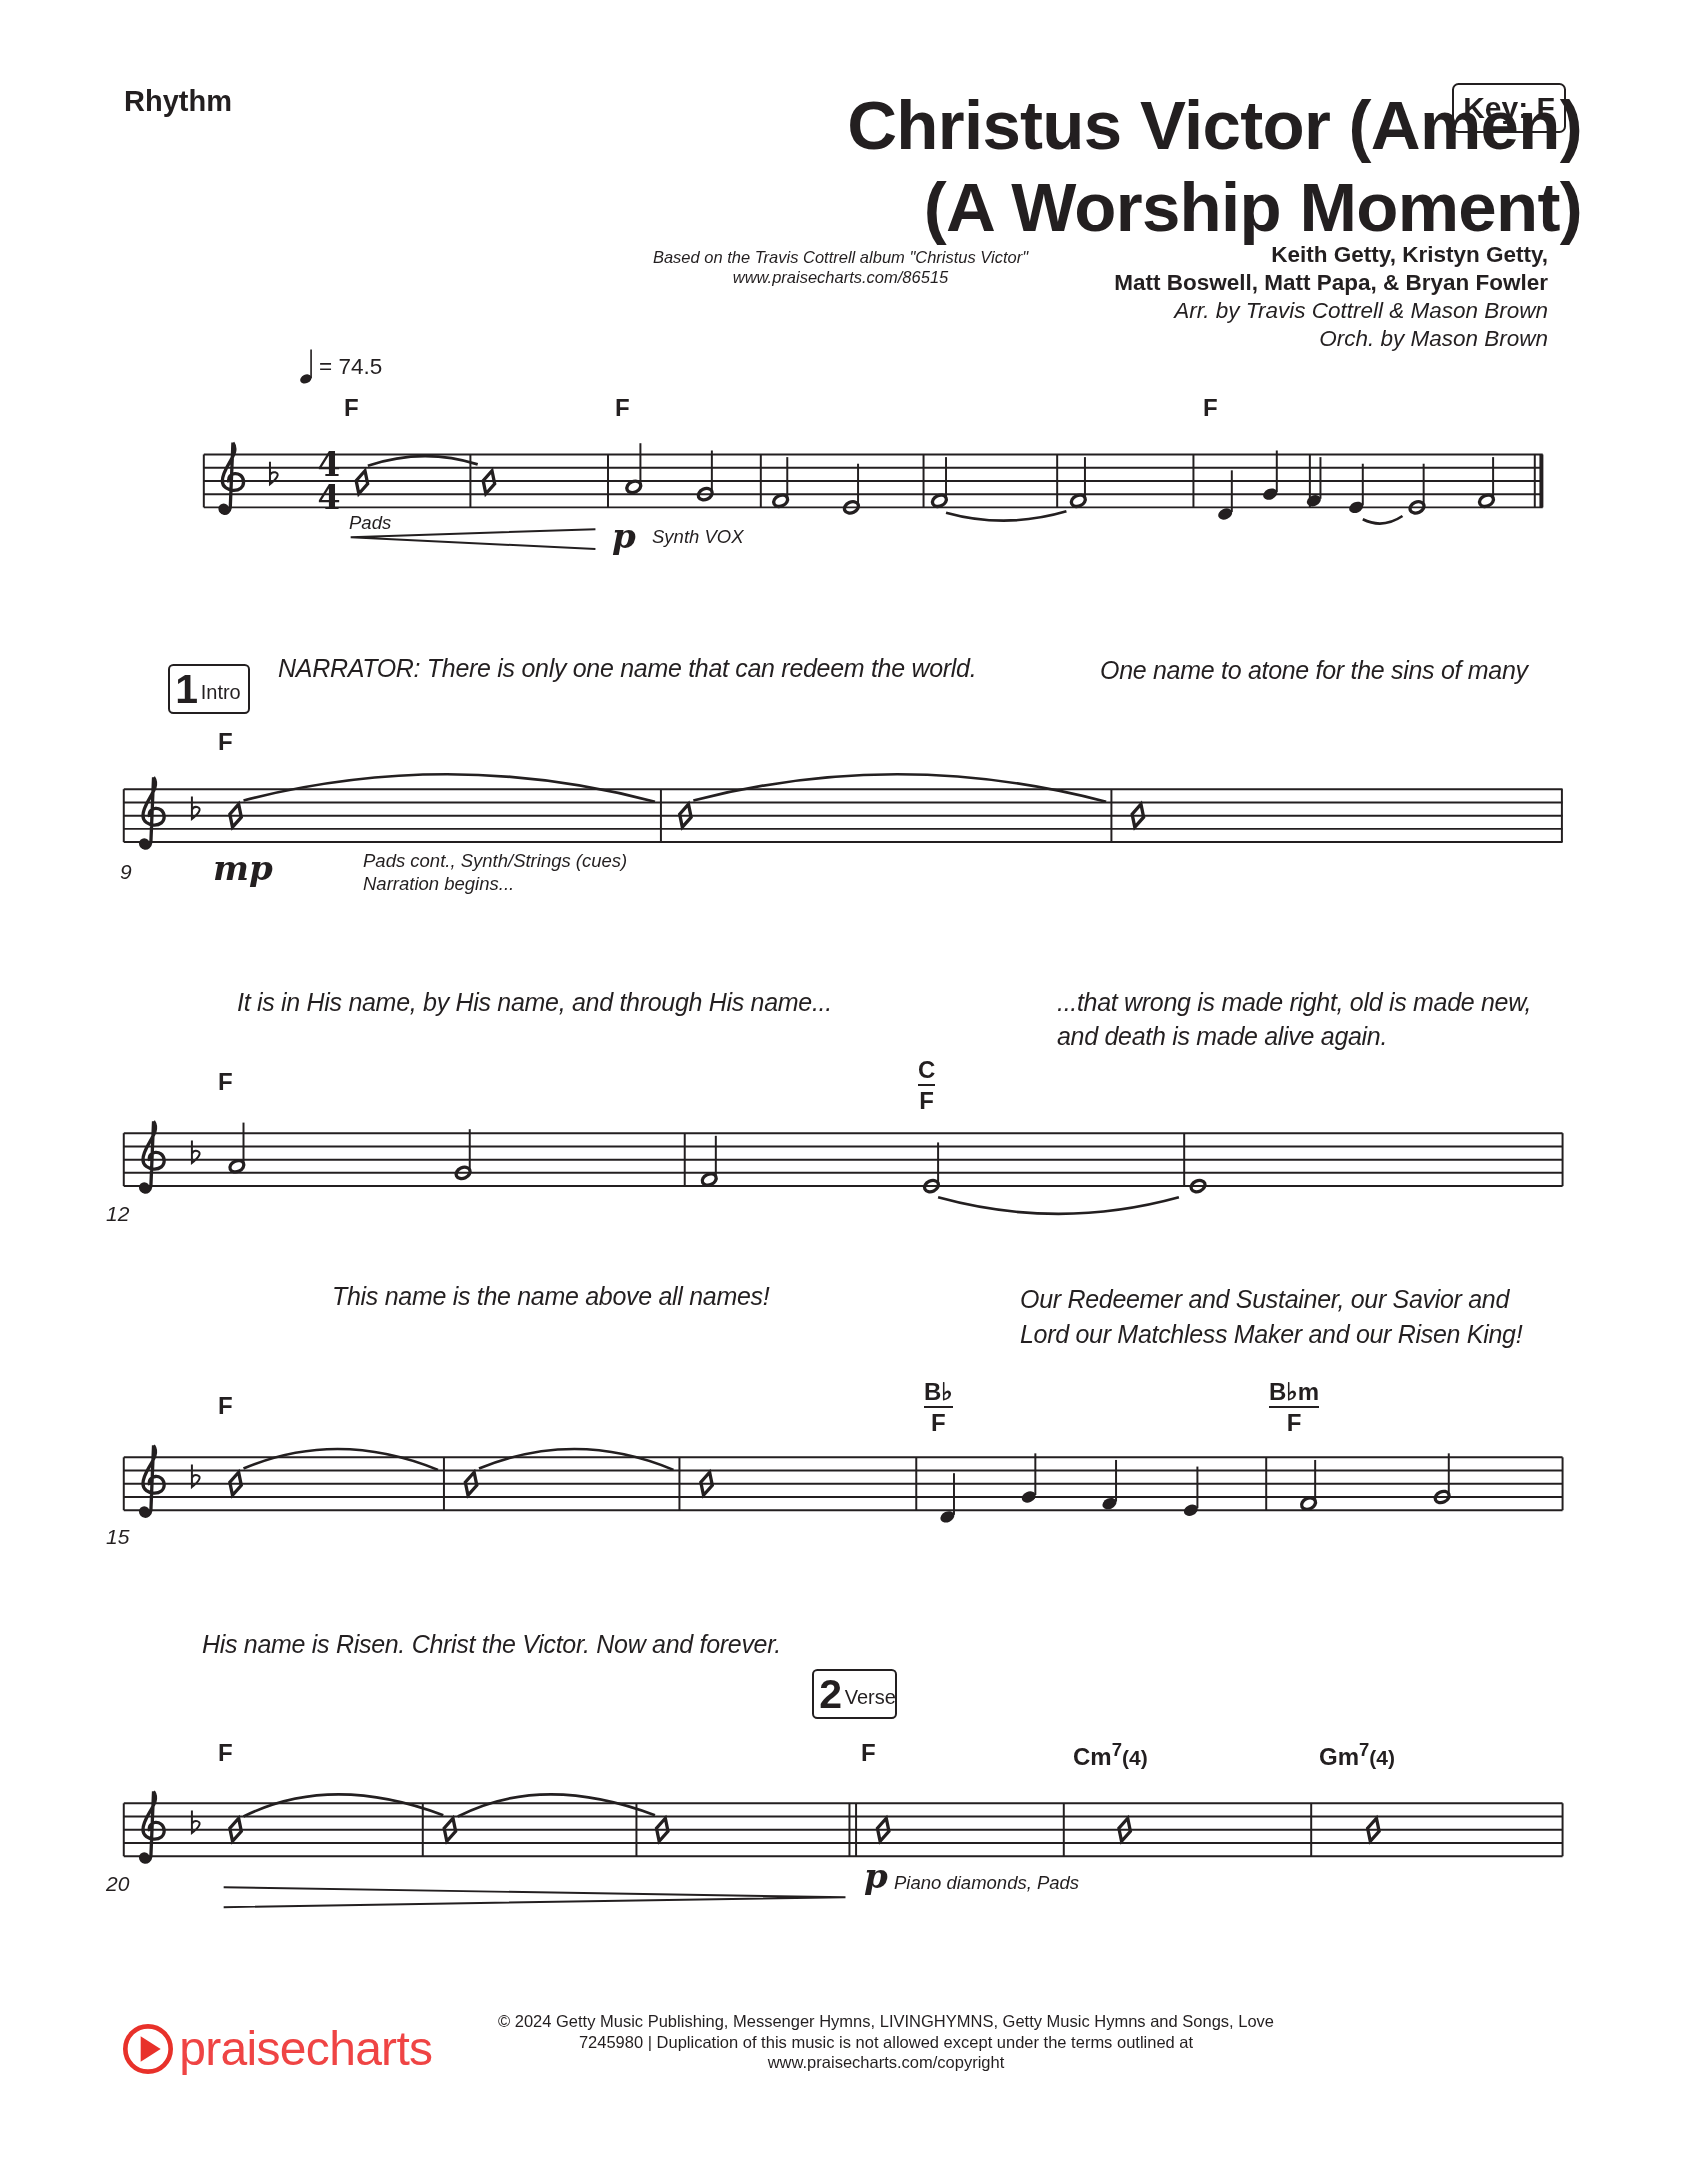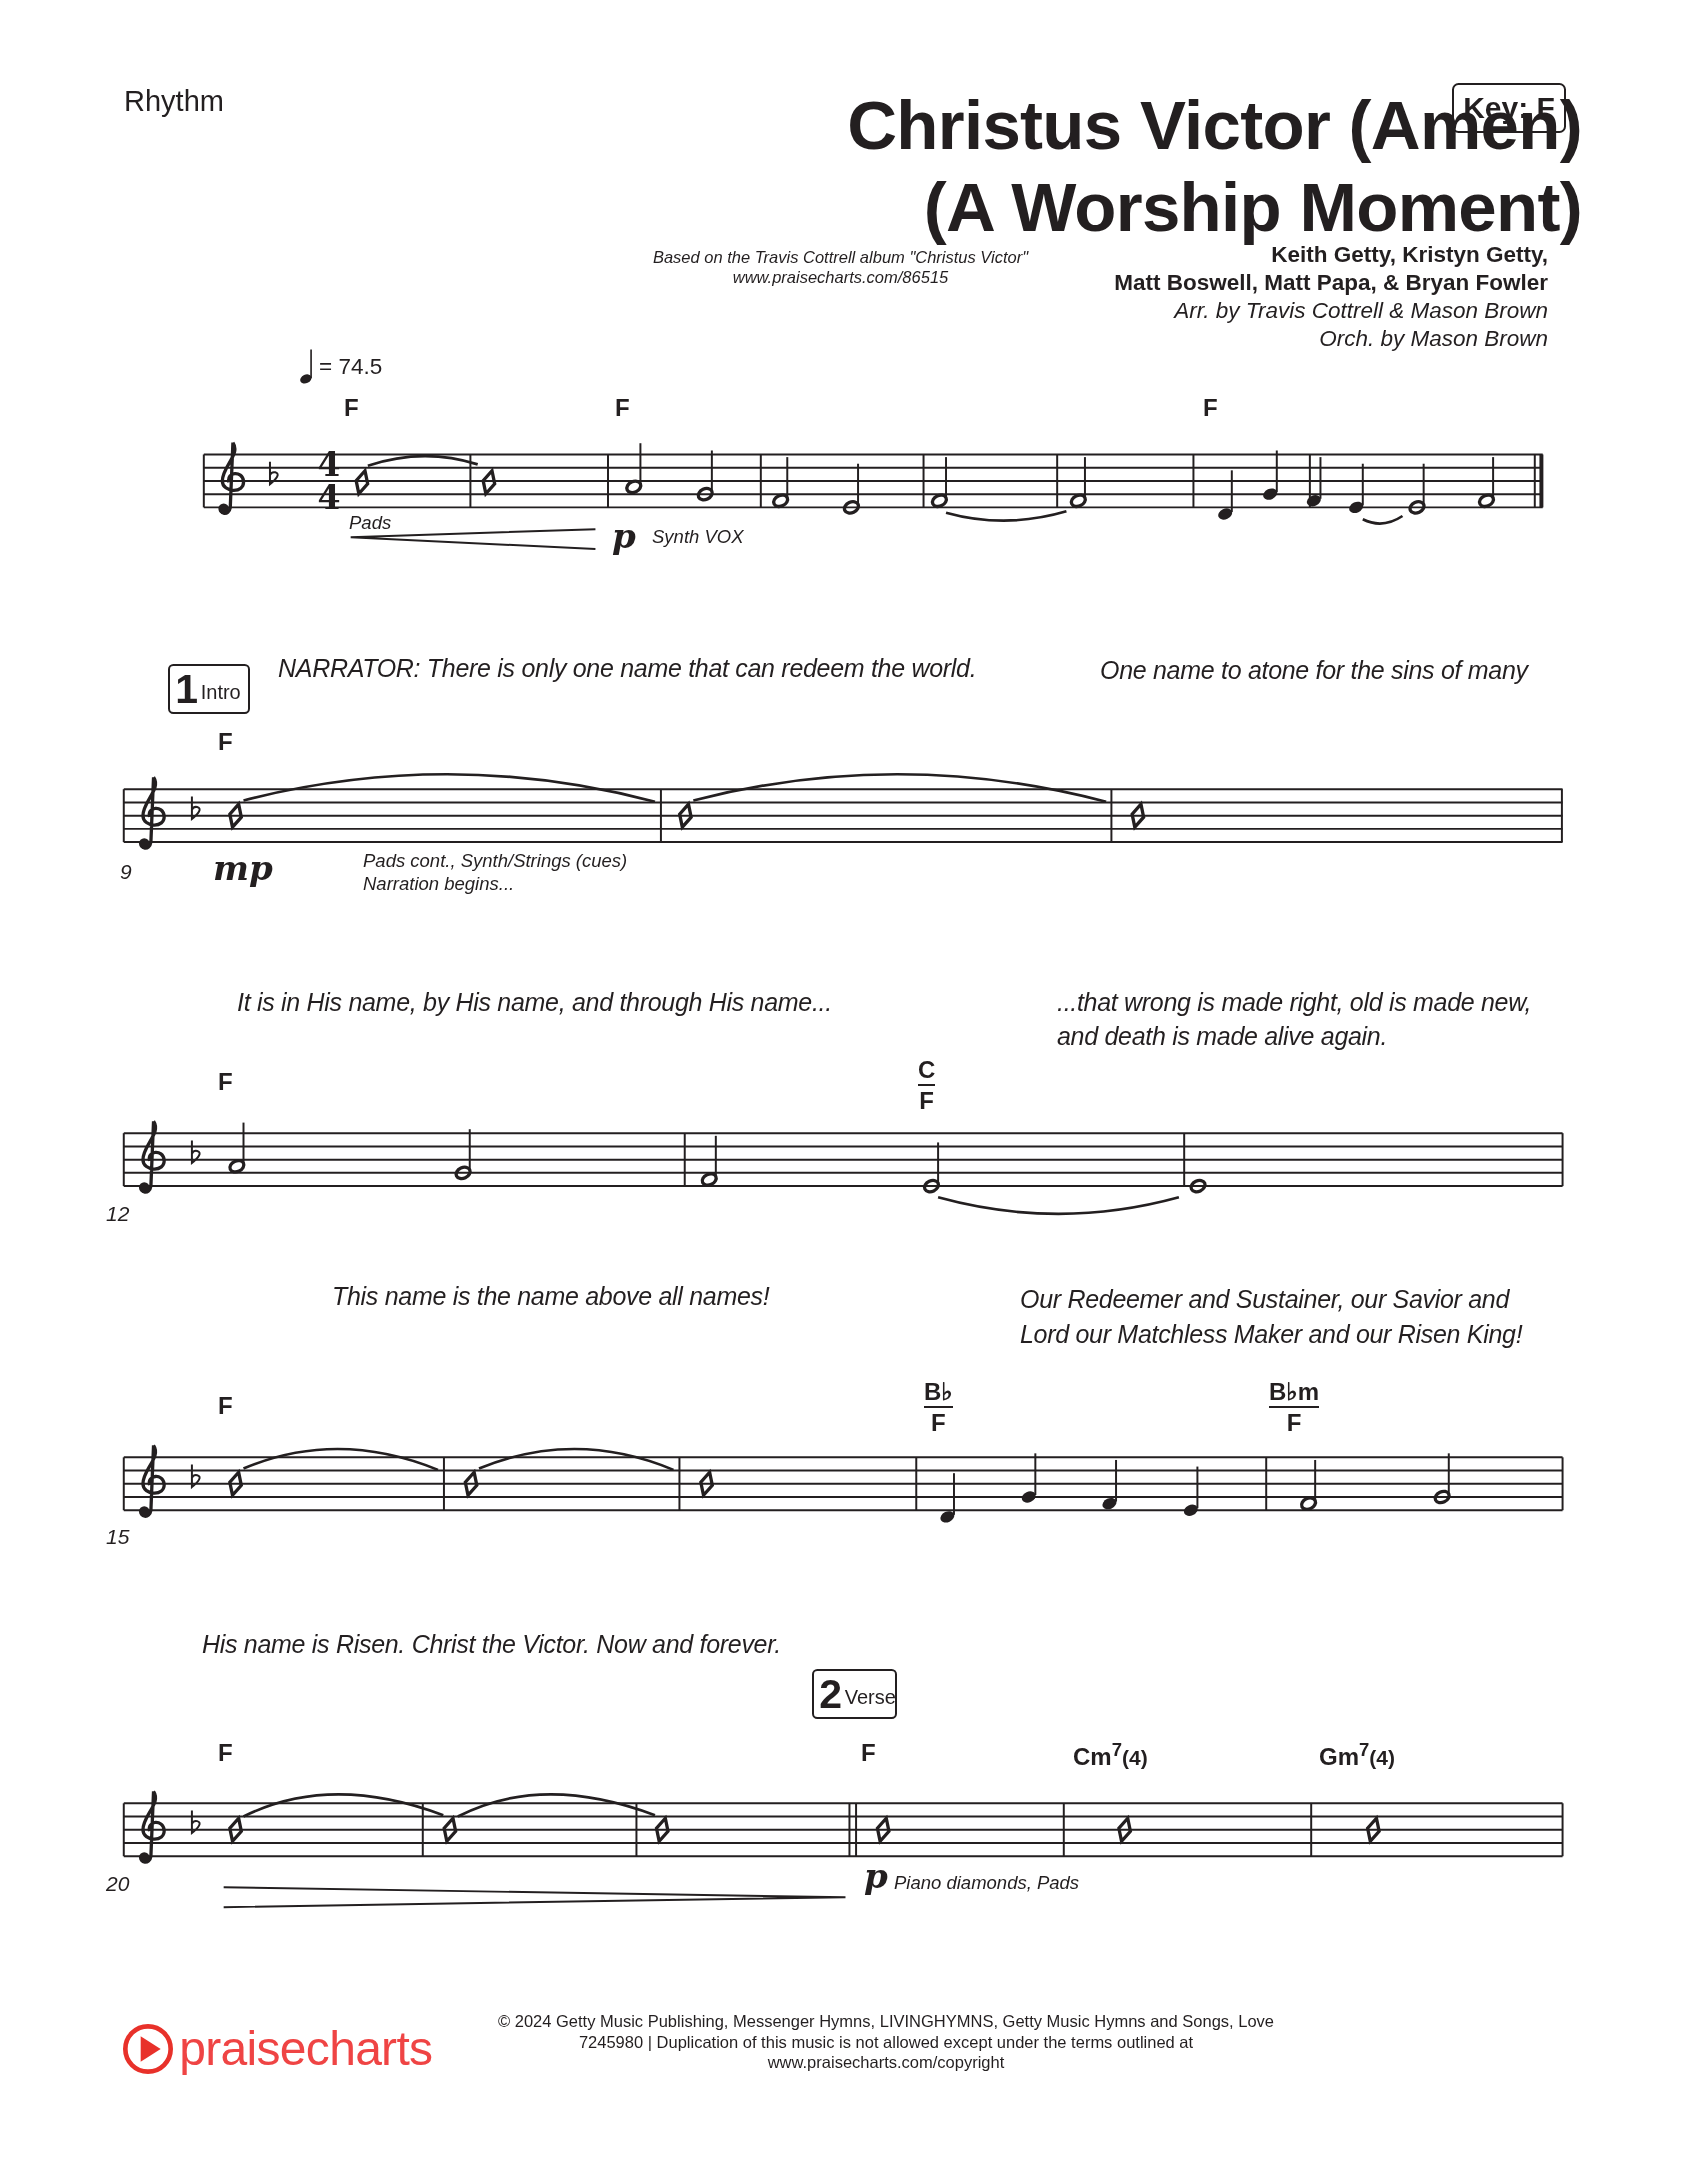--- a/index.html
+++ b/index.html
@@ -1,19 +1,19 @@
 <!DOCTYPE html>
 <html style="font-size:10.6px"><head>
 <meta charset="utf-8">
 <style>
   html, body { margin:0; padding:0; background:#ffffff; }
   body { width:1687px; height:2183px; position:relative; overflow:hidden;
          font-family:"Liberation Sans", sans-serif; color:#231f20; }
   .abs { position:absolute; }
-  .part-label { left:124px; top:85px; font-size:29px; font-weight:normal;text-align:center; }
+  .part-label { left:124px; top:85px; font-size:29px; font-weight:bold;text-align:center; }
   .title { left:0; width:1582px; text-align:right; font-size:69px; font-weight:bold; line-height:1; letter-spacing:-0.7px; }
   .title1 { top:91px; }
   .title2 { top:173px; }
   .key-box { left:1452px; top:83px; width:114px; height:50px; border:2px solid #231f20; border-radius:6.6px;
              box-sizing:border-box; display:flex; align-items:center; justify-content:center;
              font-size:30px; font-weight:bold; }
   .based { top:247px; left:543px; width:595px; text-align:center; font-size:16.5px; font-style:italic; line-height:20px; }
   .credits { right:139px; top:241px; text-align:right; font-size:22.5px; line-height:28px; }
   .credits .b { font-weight:bold; }
   .credits .i { font-style:italic; }

